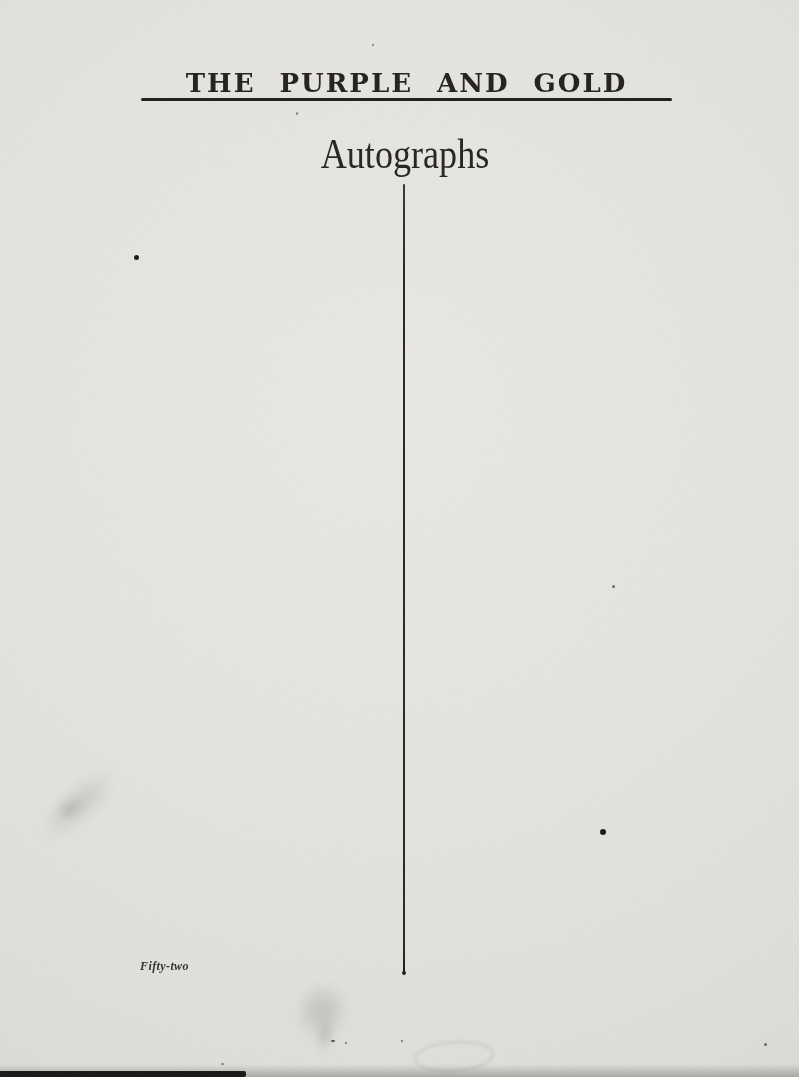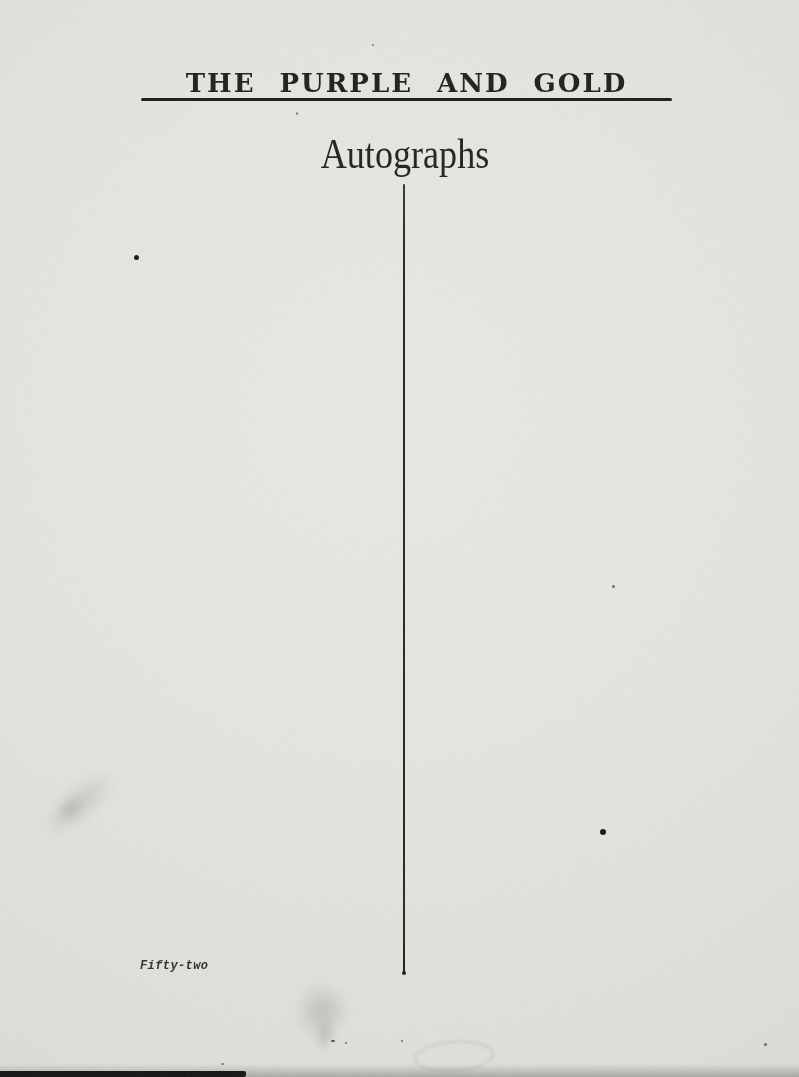--- a/index.html
+++ b/index.html
@@ -76,21 +76,21 @@
     bottom: -2px;
     width: 4px;
     height: 4px;
     border-radius: 50%;
     background: #1b1917;
   }
   .folio {
     position: absolute;
     left: 140px;
     top: 959px;
-    font-family: Liberation Mono, monospace;
+    font-family: Liberation Serif, serif;
     font-style: italic;
     font-weight: bold;
     font-size: 12px;
     letter-spacing: 0.4px;
     color: #2c2a27;
   }
   .speck {
     position: absolute;
     background: #141210;
     border-radius: 50%;

